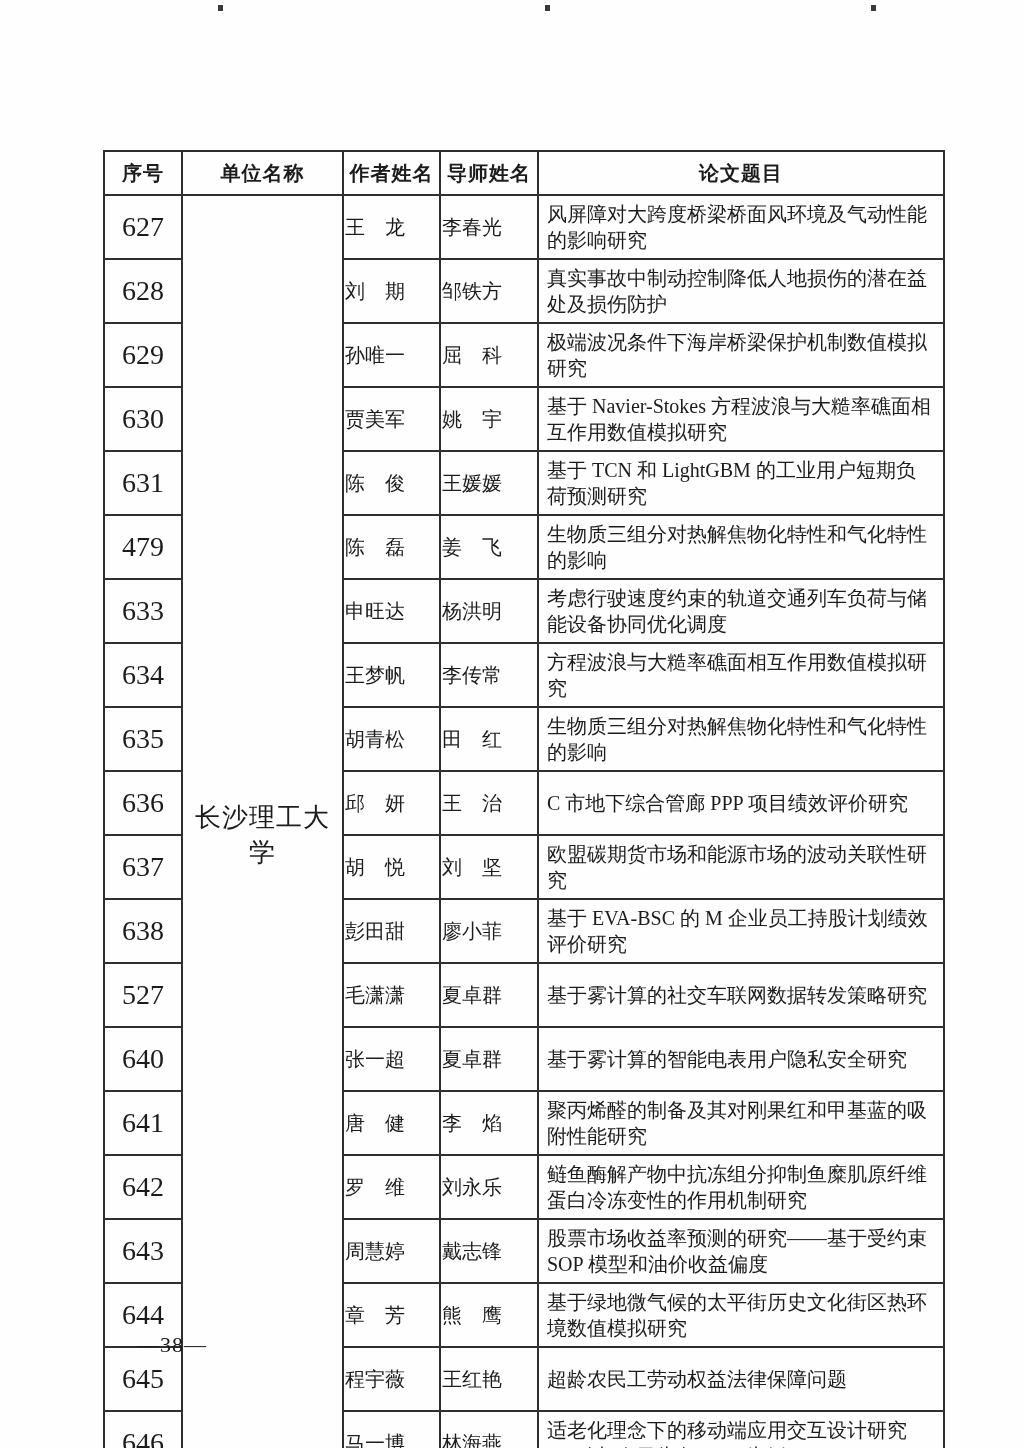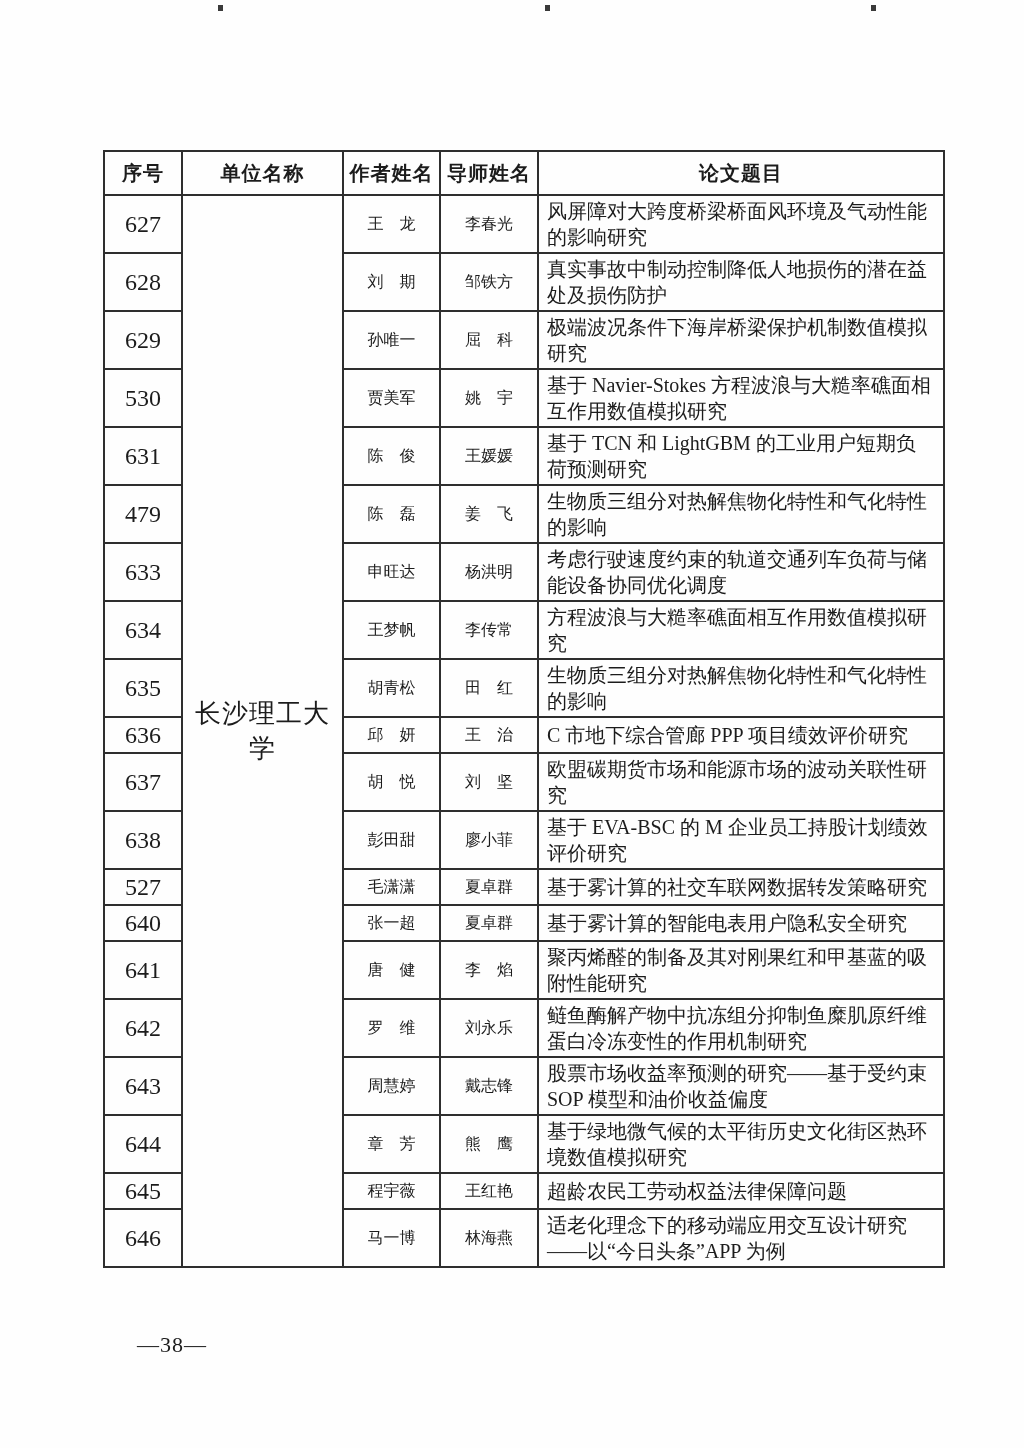--- a/index.html
+++ b/index.html
@@ -41,33 +41,33 @@
     vertical-align: middle;
     overflow: hidden;
   }
   .doc-table thead tr { height: 44px; font-family: Liberation Mono, monospace; }
   .doc-table th {
     font-size: 20px;
     font-weight: bold;
     text-align: center;
     letter-spacing: 1px;
   }
-  .doc-table tbody tr { height: 36px; }
+  .doc-table tbody tr { height: 64px; }
   td.c-index {
     text-align: center;
-    font-size: 24px;
+    font-size: 28px;
   }
   td.c-unit {
     text-align: center;
     font-size: 26px;
     letter-spacing: 1px;
   }
   td.c-author, td.c-advisor {
-    text-align: center;
-    font-size: 16px;
+    text-align: left;
+    font-size: 20px;
   }
   td.c-title {
     text-align: left;
     font-size: 20px;
     line-height: 26px;
     padding: 2px 8px;
     white-space: pre-wrap;
     word-break: break-all;
   }
   .page-number {
@@ -118,21 +118,21 @@
           <td class="c-advisor">邹铁方</td>
           <td class="c-title">真实事故中制动控制降低人地损伤的潜在益处及损伤防护</td>
         </tr>
         <tr>
           <td class="c-index">629</td>
           <td class="c-author">孙唯一</td>
           <td class="c-advisor">屈　科</td>
           <td class="c-title">极端波况条件下海岸桥梁保护机制数值模拟研究</td>
         </tr>
         <tr>
-          <td class="c-index">530</td>
+          <td class="c-index">630</td>
           <td class="c-author">贾美军</td>
           <td class="c-advisor">姚　宇</td>
           <td class="c-title">基于 Navier-Stokes 方程波浪与大糙率礁面相互作用数值模拟研究</td>
         </tr>
         <tr>
           <td class="c-index">631</td>
           <td class="c-author">陈　俊</td>
           <td class="c-advisor">王媛媛</td>
           <td class="c-title">基于 TCN 和 LightGBM 的工业用户短期负荷预测研究</td>
         </tr>

